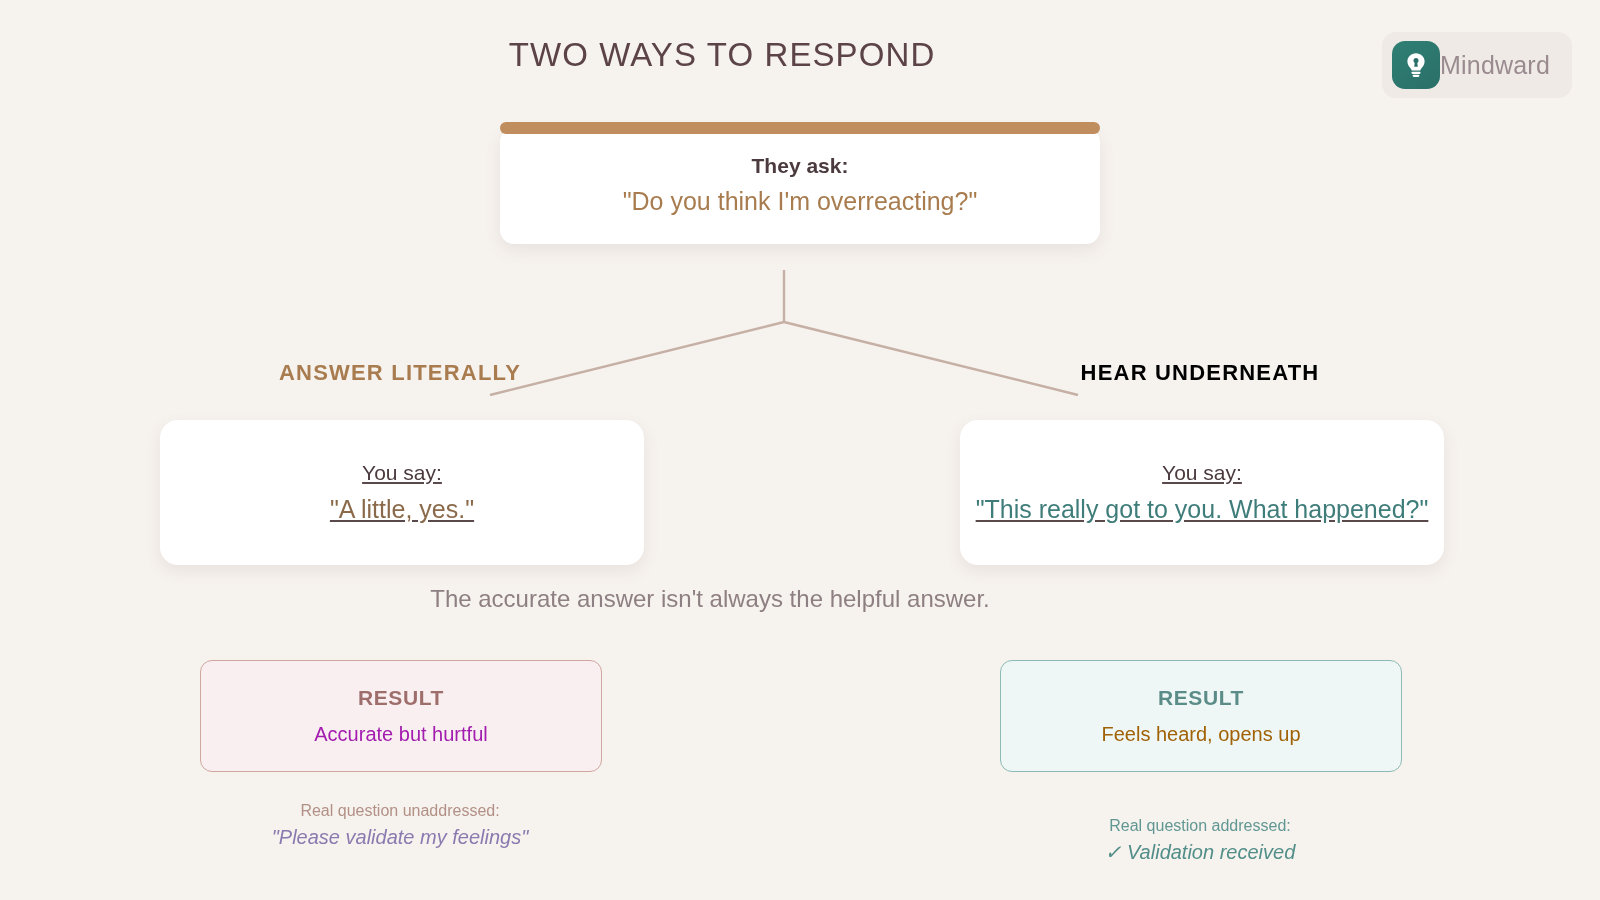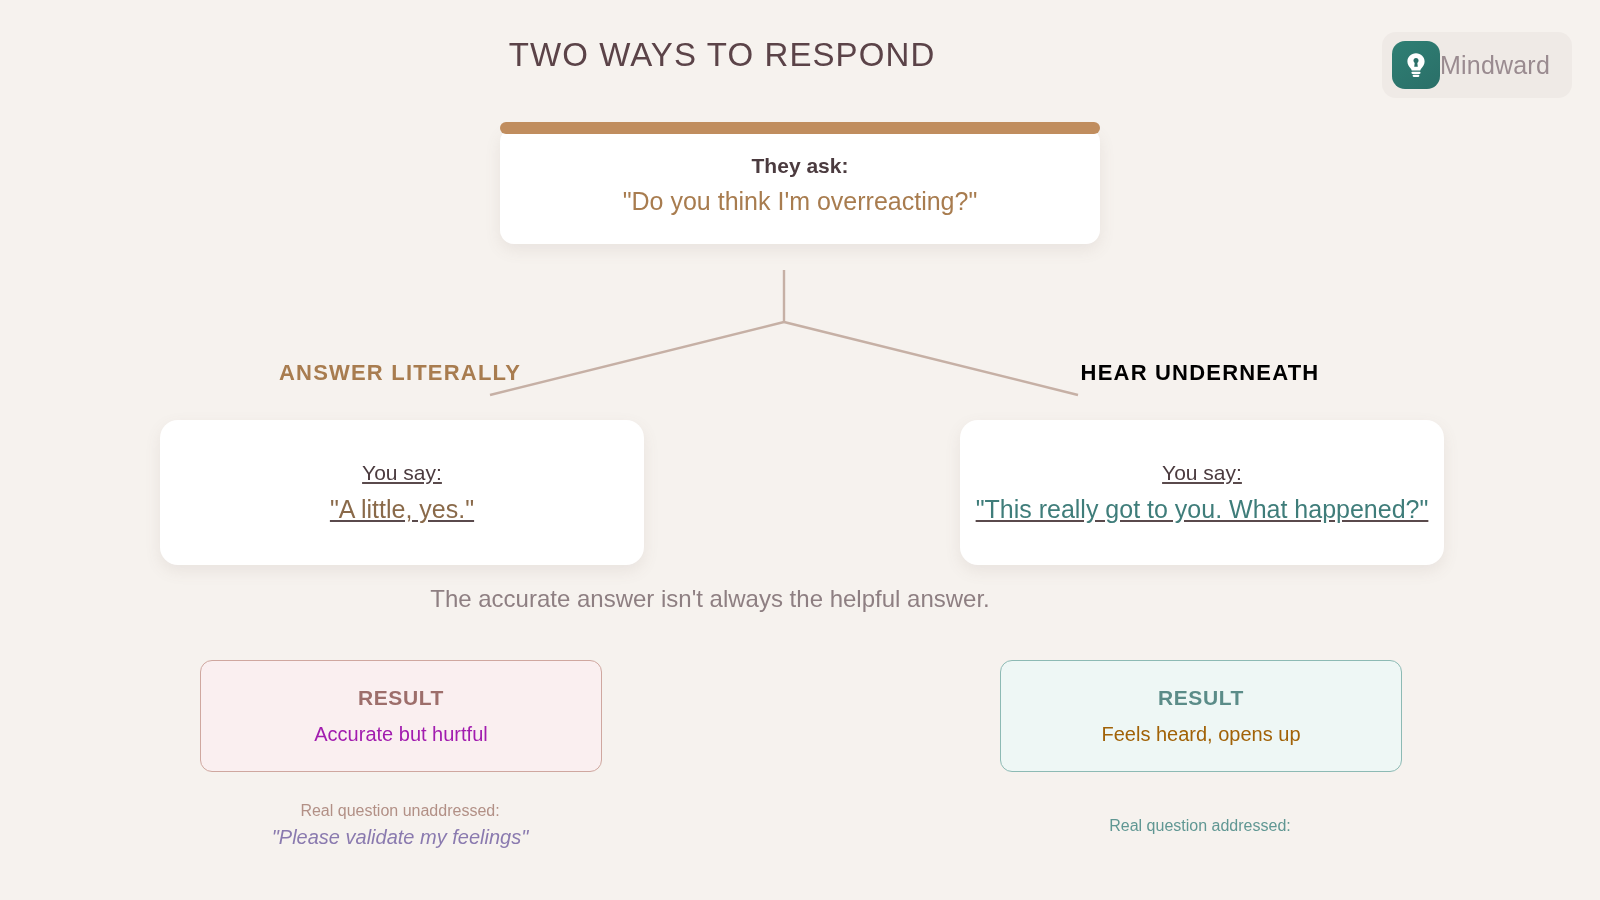--- a/index.html
+++ b/index.html
@@ -267,13 +267,14 @@
   <div class="result-desc">Feels heard, opens up</div>
 </div>
 
 <div class="footnote left">
   <span class="footnote-head">Real question unaddressed:</span>
   <span class="footnote-body">"Please validate my feelings"</span>
 </div>
 
 <div class="footnote right">
   <span class="footnote-head">Real question addressed:</span>
+  <span class="footnote-body">✓ Validation received</span>
 </div>
 
 </body></html>

